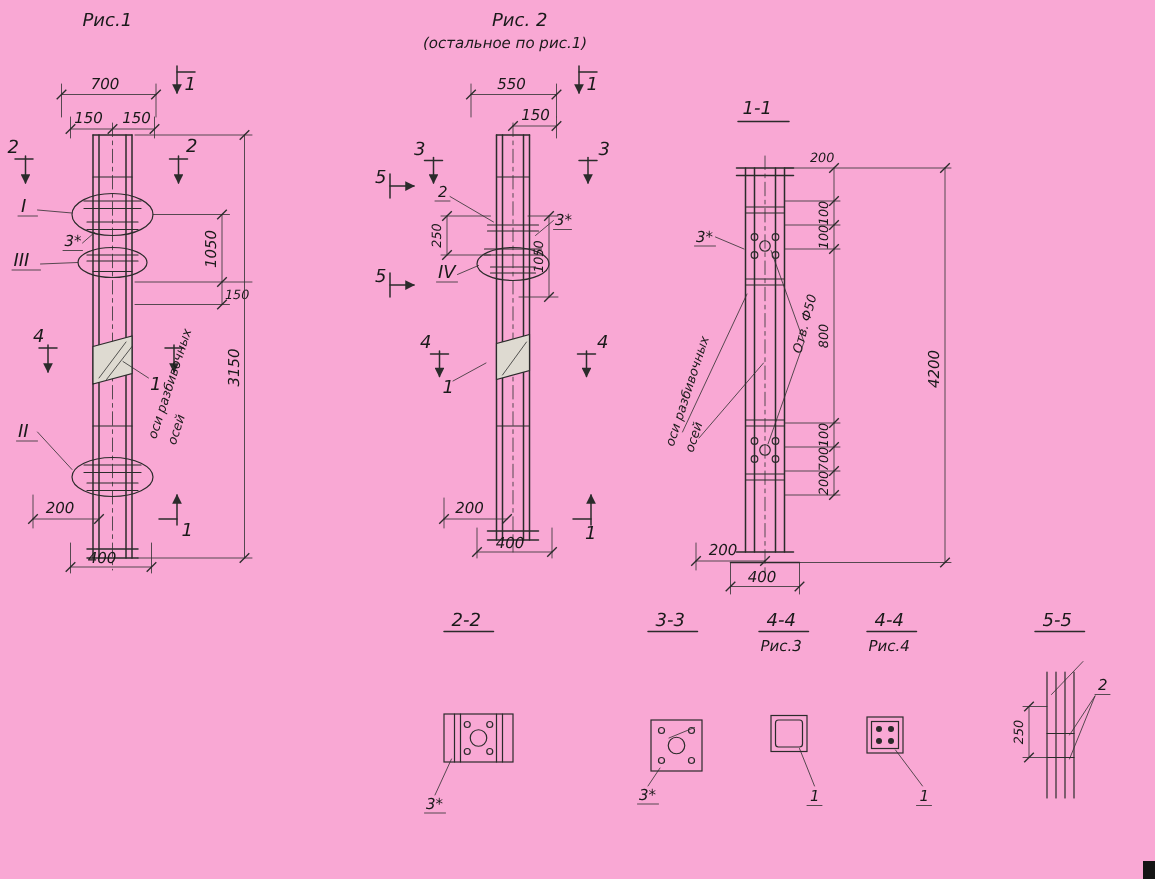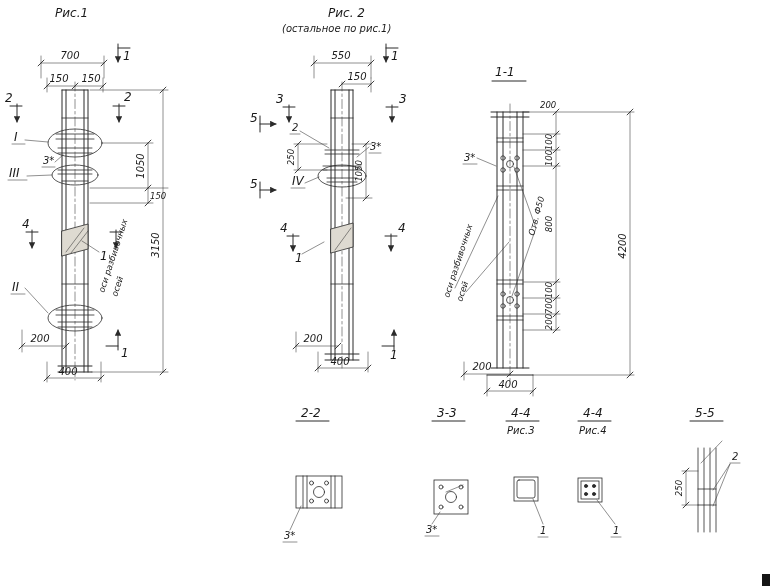--- a/index.html
+++ b/index.html
@@ -1,16 +1,16 @@
 <!DOCTYPE html>
 <html><head>
 <meta charset="utf-8">
 <style>
   html,body{margin:0;padding:0;background:#e9e7e1;}
-  .sheet{position:relative;width:770px;height:586px;background:#ffffff;overflow:hidden;margin:0;}
+  .sheet{position:relative;width:770px;height:586px;background:#f9a8d4;overflow:hidden;margin:0;}
   svg{position:absolute;left:0;top:0;}
   .ln{stroke:#2b2b2b;stroke-width:1;fill:none;stroke-linecap:round;}
   .md{stroke:#2b2b2b;stroke-width:.8;fill:none;stroke-linecap:round;}
   .thin{stroke:#333;stroke-width:.55;fill:none;stroke-linecap:round;}
   .dash{stroke-dasharray:9,3,2.5,3;}
   .txt{font-family:"DejaVu Sans",sans-serif;font-style:italic;font-size:10px;fill:#1a1a1a;}
   .big{font-size:12px;}
   .sm{font-size:8.5px;}
   .hatch{fill:#dedad1;}
   text{user-select:none;}

